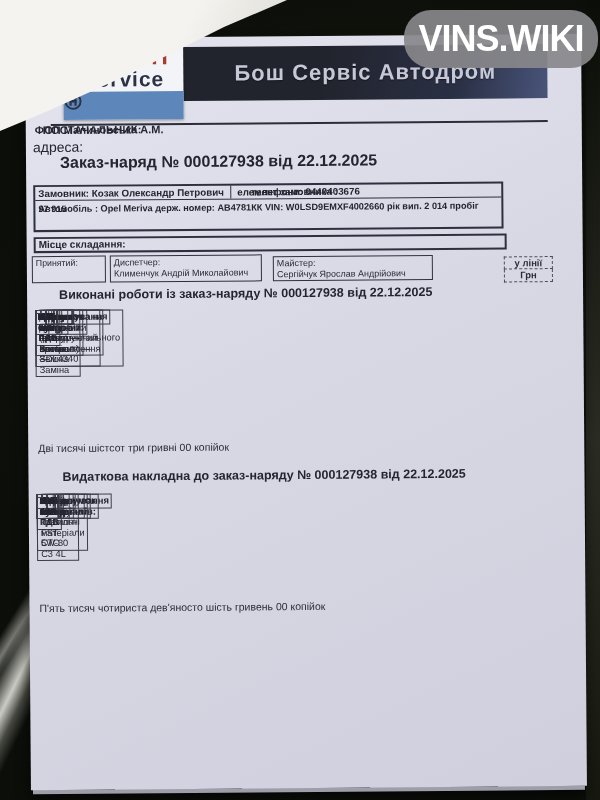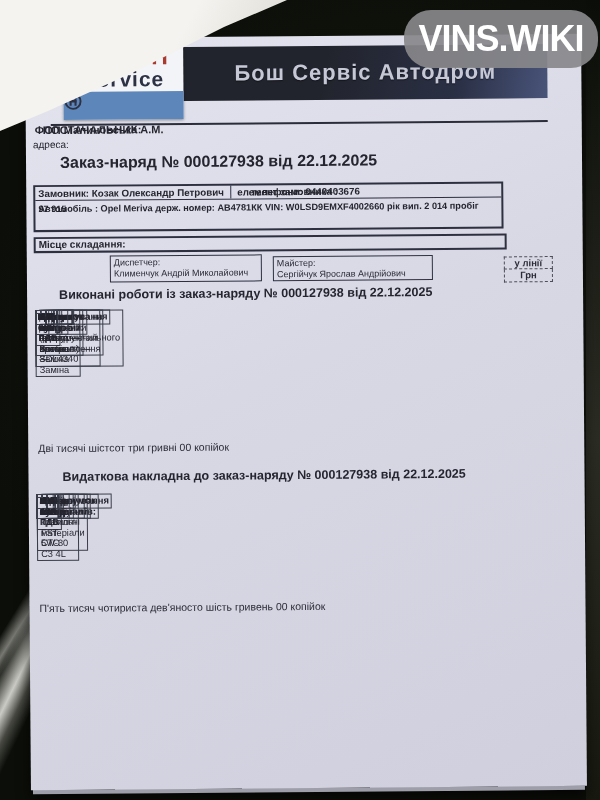--- a/index.html
+++ b/index.html
@@ -41,21 +41,21 @@
   .logo-bosch { font-size:23px; font-weight:800; letter-spacing:2px; color:#a83a2e; line-height:24px; margin-top:1px; }
   .logo-service { font-size:21px; font-weight:bold; letter-spacing:1px; color:#2d3144; line-height:21px; }
   .logo-bottom { position:absolute !important; left:0; right:0; bottom:0; height:28px; background:#5d87ba; }
   .logo-shield { left:17%; right:17%; top:0; bottom:0; background:#f2f3f7;
     clip-path:polygon(0 0, 100% 0, 100% 26%, 50% 100%, 0 26%); }
   .logo-symbol { left:50%; top:0px; transform:translateX(-50%); }
 
   
   .supplier { left:6px; top:86px; font-size:11px; font-weight:bold; white-space:nowrap; }
   .supplier .lbl { letter-spacing:.3px;padding-left:11px; }
-  .addr { left:7px; top:101px; font-size:10px; }
+  .addr { left:7px; top:101px; font-size:14px; }
   .order-title { left:34px; top:116px; font-size:16px; font-weight:bold; white-space:nowrap; }
 
   
   .cust { left:7px; top:147px; width:470px; height:47px; border:2px solid #2e3040; }
   .cust-r1 { left:0; top:0; right:0; height:14px; border-bottom:1px solid #2e3040; }
   .cust-c1 { left:0; top:0; width:196px; height:100%; border-right:1px solid #2e3040;
     font-size:9.8px; font-weight:bold; padding:1px 3px; white-space:nowrap; }
   .cust-c2 { left:200px; top:0; right:0; font-size:9.8px; font-weight:bold; padding:1px 2px; white-space:nowrap; }
   .cust-c2 .ph { margin-left:14px; }
   .cust-r2 { left:0; top:15px; right:0; font-size:9.2px; font-weight:bold; padding:1px 3px; line-height:12px; white-space:nowrap; }
@@ -153,20 +153,21 @@
       </div>
     </div>
     <div class="cust-r2">
       <span>Автомобіль : Opel Meriva  держ. номер:  АВ4781КК   VIN: W0LSD9EMXF4002660 рік вип. 2 014 пробіг</span>
       <span class="l2">97 915</span>
     </div>
   </div>
 
   <div class="place">Місце складання:</div>
 
+  <div class="box b-accept">Принятий:</div>
   <div class="box b-disp">
     <span class="nm" style="position:static;display:block;">Диспетчер:</span>
     <span class="nm" style="position:static;display:block;">Клименчук Андрій  Миколайович</span>
   </div>
   <div class="box b-mast">
     <span class="nm" style="position:static;display:block;">Майстер:</span>
     <span class="nm" style="position:static;display:block;">Сергійчук Ярослав Андрійович</span>
   </div>
   <div class="curr">
     <span class="curr-cell">у лінії</span>

